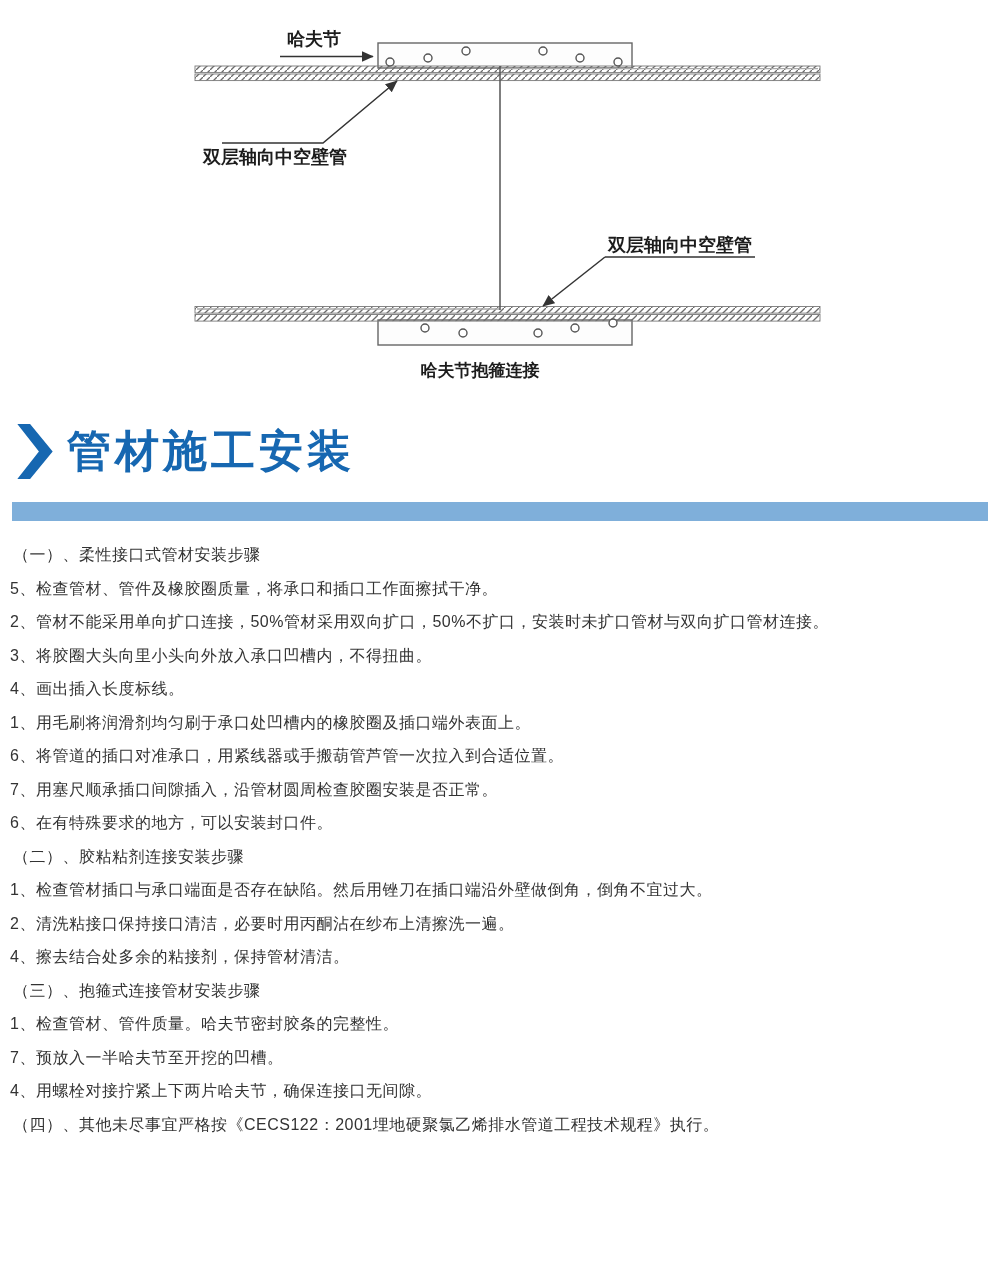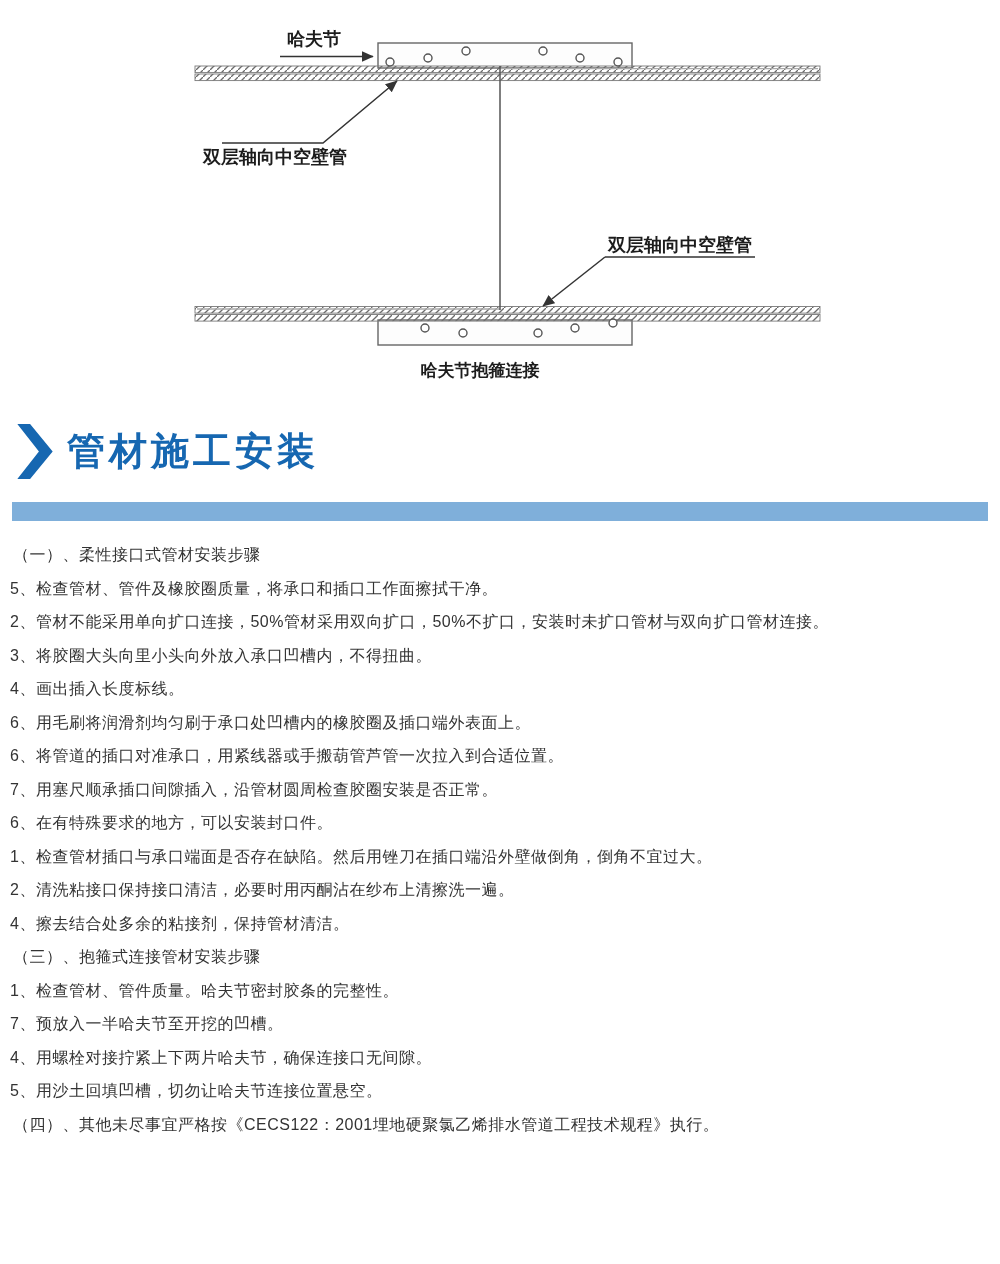--- a/index.html
+++ b/index.html
@@ -8,21 +8,21 @@
   body {
     width:1000px; height:1264px; overflow:hidden;
     font-family:"Liberation Sans","DejaVu Sans",sans-serif;
     color:var(--ink);
   }
   .diagram-wrap { width:1000px; height:398px; }
   .diagram-wrap svg { display:block; }
   .svg-label { font-family:"Liberation Sans","DejaVu Sans",sans-serif; font-weight:bold; fill:#1c1c1c; }
   .section-header { display:flex; align-items:center; gap:14px; padding-left:17px; margin-top:25px; height:56px; }
   .chevron { width:36px; height:55px; display:inline-block; }
-  .section-title { font-size:38px; font-weight:bold; color:var(--accent); letter-spacing:4px; }
+  .section-title { font-size:44px; font-weight:bold; color:var(--accent); letter-spacing:4px; }
   .accent-bar { height:19px; background:var(--bar); margin:23px 12px 0 12px; }
   .steps { margin-top:26px; }
   .step-line {
     font-size:16px; line-height:16.5px; margin-bottom:17px;
     padding-left:10px; color:var(--ink); letter-spacing:0.5px; white-space:nowrap;
   }
   .step-line.heading { padding-left:13px; }
 </style>
 </head>
 <body>
@@ -97,26 +97,26 @@
 </header>
 
 <div class="accent-bar"></div>
 
 <main class="steps">
     <div class="step-line heading">（一）、柔性接口式管材安装步骤</div>
     <div class="step-line">5、检查管材、管件及橡胶圈质量，将承口和插口工作面擦拭干净。</div>
     <div class="step-line">2、管材不能采用单向扩口连接，50%管材采用双向扩口，50%不扩口，安装时未扩口管材与双向扩口管材连接。</div>
     <div class="step-line">3、将胶圈大头向里小头向外放入承口凹槽内，不得扭曲。</div>
     <div class="step-line">4、画出插入长度标线。</div>
-    <div class="step-line">6、用毛刷将润滑剂均匀刷于承口处凹槽内的橡胶圈及插口端外表面上。</div>
+    <div class="step-line">1、用毛刷将润滑剂均匀刷于承口处凹槽内的橡胶圈及插口端外表面上。</div>
     <div class="step-line">6、将管道的插口对准承口，用紧线器或手搬葫管芦管一次拉入到合适位置。</div>
     <div class="step-line">7、用塞尺顺承插口间隙插入，沿管材圆周检查胶圈安装是否正常。</div>
     <div class="step-line">6、在有特殊要求的地方，可以安装封口件。</div>
+    <div class="step-line heading">（二）、胶粘粘剂连接安装步骤</div>
     <div class="step-line">1、检查管材插口与承口端面是否存在缺陷。然后用锉刀在插口端沿外壁做倒角，倒角不宜过大。</div>
     <div class="step-line">2、清洗粘接口保持接口清洁，必要时用丙酮沾在纱布上清擦洗一遍。</div>
     <div class="step-line">4、擦去结合处多余的粘接剂，保持管材清洁。</div>
     <div class="step-line heading">（三）、抱箍式连接管材安装步骤</div>
     <div class="step-line">1、检查管材、管件质量。哈夫节密封胶条的完整性。</div>
     <div class="step-line">7、预放入一半哈夫节至开挖的凹槽。</div>
     <div class="step-line">4、用螺栓对接拧紧上下两片哈夫节，确保连接口无间隙。</div>
-    <div class="step-line">5、用沙土回填凹槽，切勿让哈夫节连接位置悬空。</div>
     <div class="step-line heading">（四）、其他未尽事宜严格按《CECS122：2001埋地硬聚氯乙烯排水管道工程技术规程》执行。</div>
   </main>
 
 </body></html>

